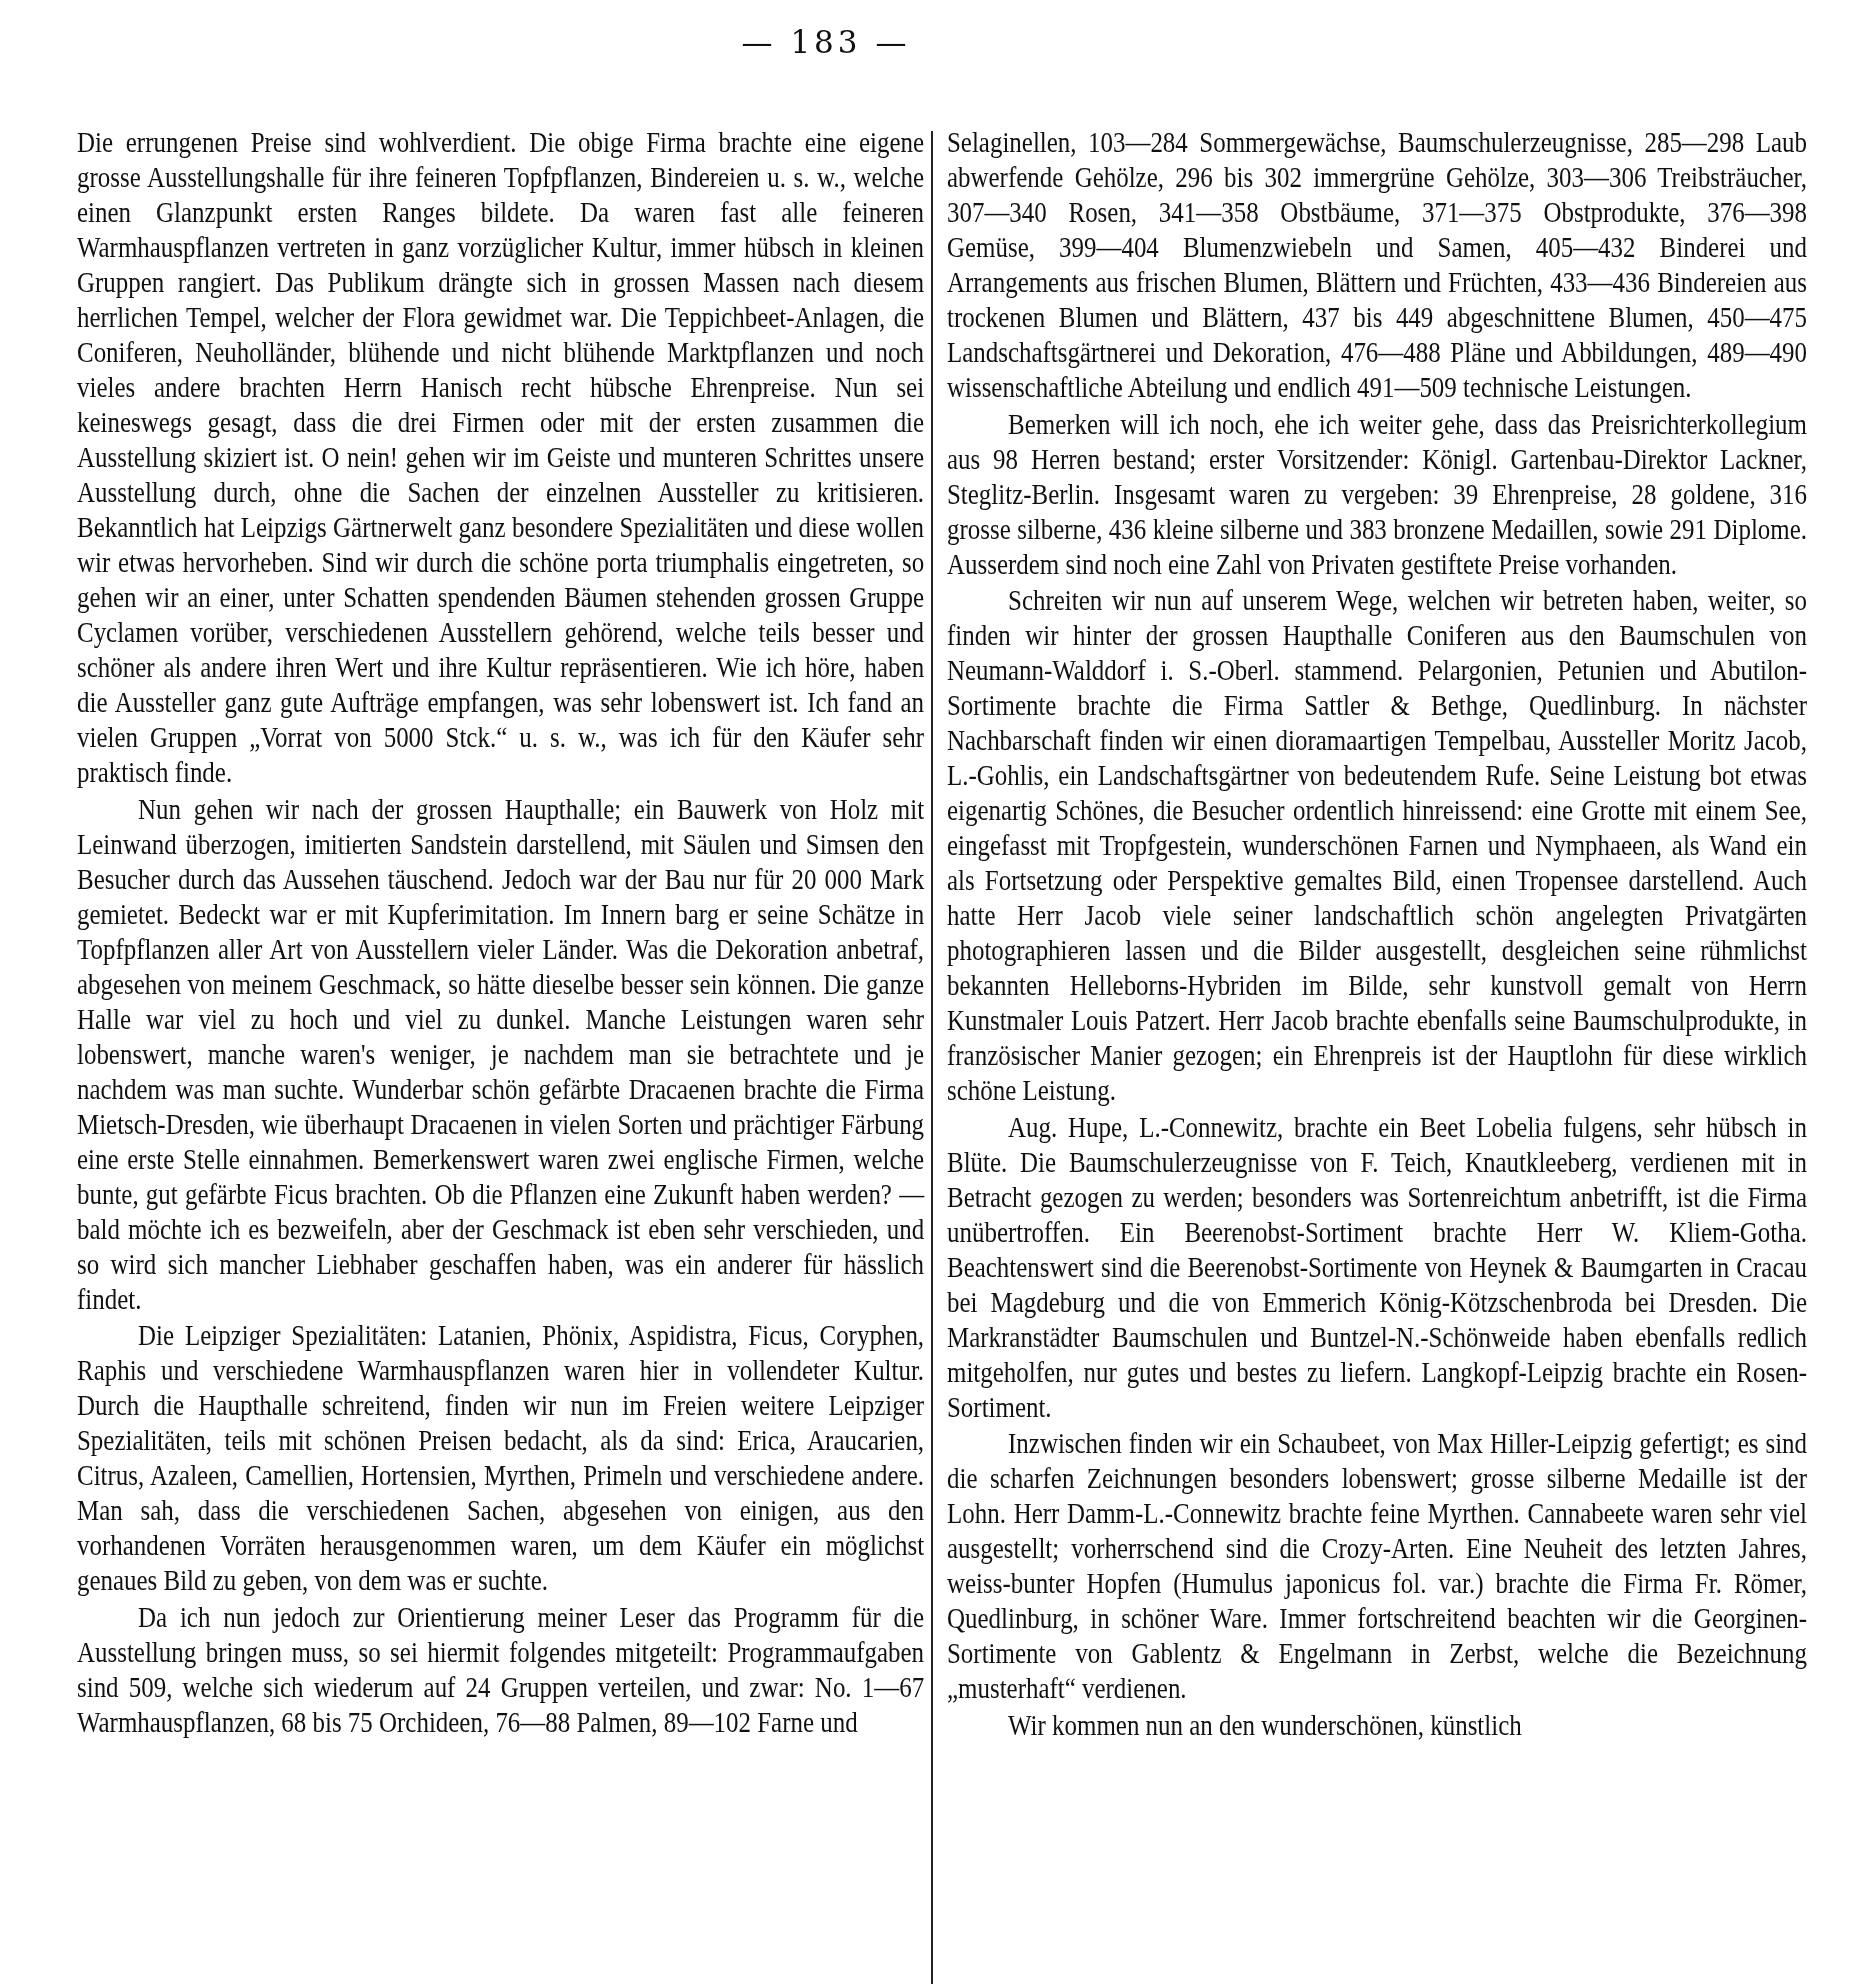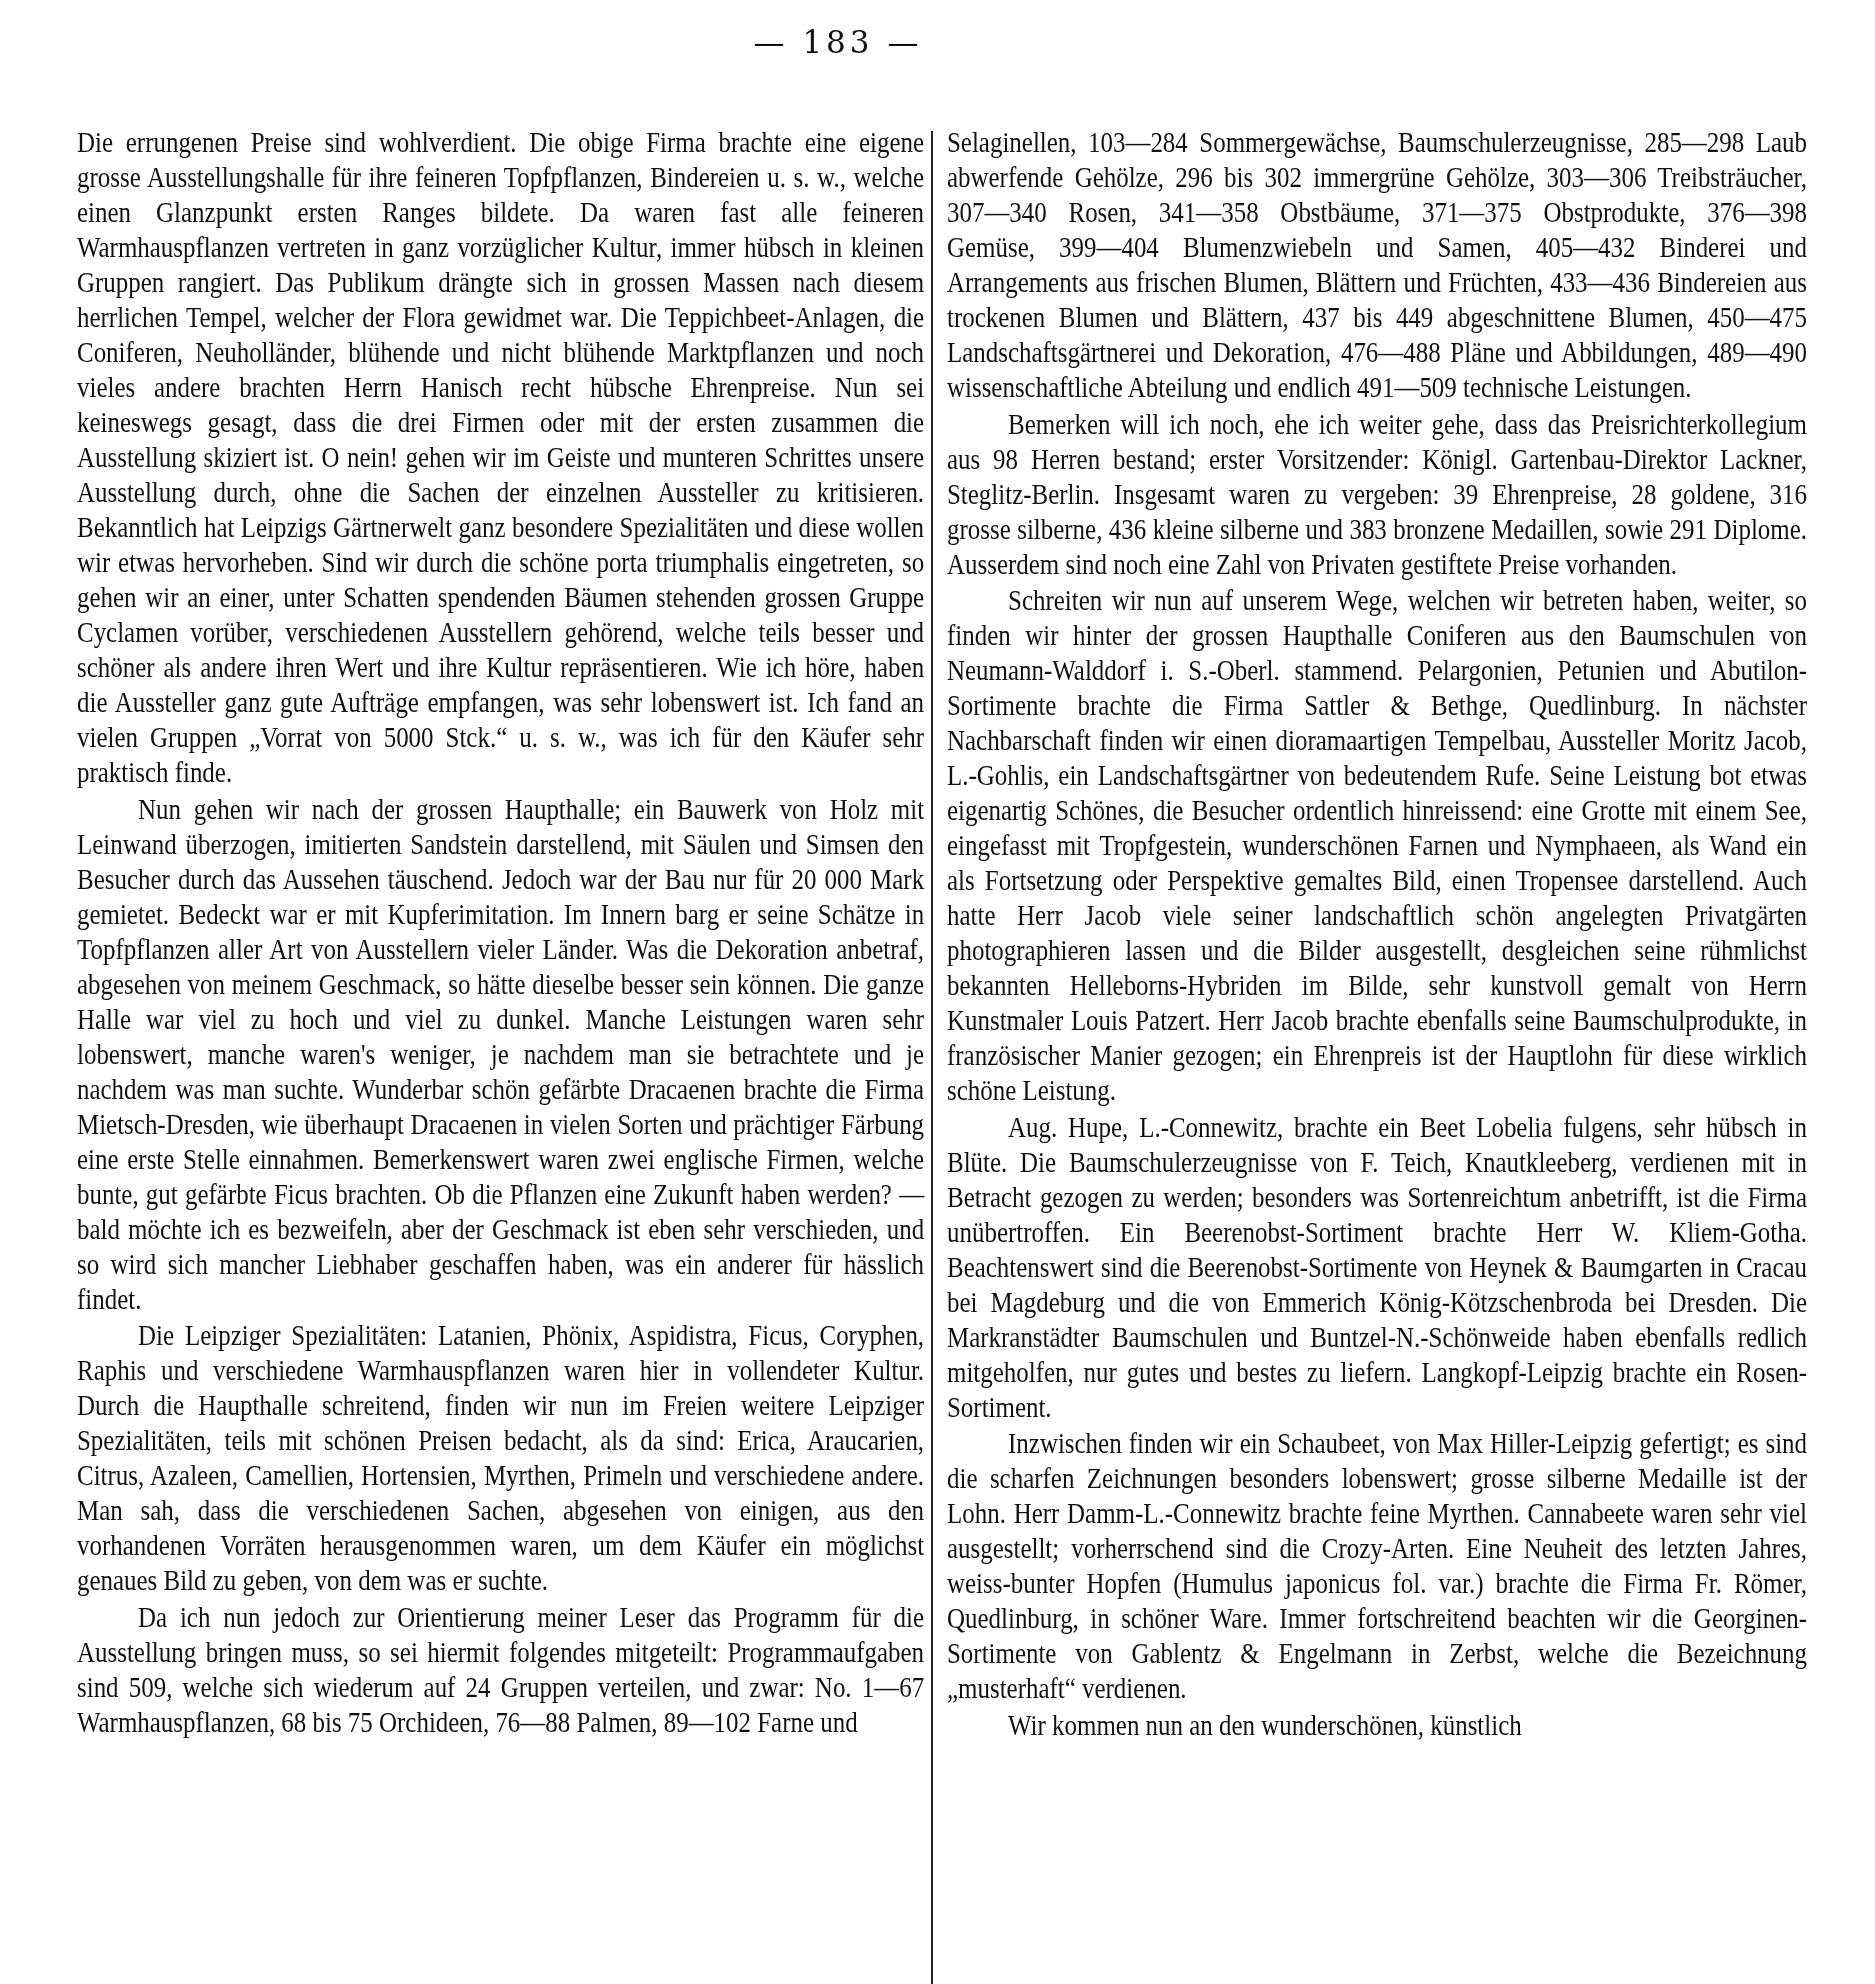--- a/index.html
+++ b/index.html
@@ -2,21 +2,21 @@
 <html style="font-size:6.4px"><head>
 <meta charset="utf-8">
 <style>
   html, body { margin: 0; padding: 0; background: #ffffff; }
   body {
     width: 1876px; height: 2626px; position: relative; overflow: hidden;
     font-family: "DejaVu Serif", "Liberation Serif", serif;
     color: #111111;
   }
   .page-header {
-    position: absolute; top: 24px; left: 16px; width: 1644px;
+    position: absolute; top: 24px; left: 4px; width: 1644px;
     text-align: center; font-size: 31px; letter-spacing: 4px;
   }
   .column {
     position: absolute; top: 125px; width: 848px;
     font-size: 29px; line-height: 35px;
     text-align: justify; hyphens: manual;
     font-family: "Liberation Serif", "DejaVu Serif", serif;
     transform: scaleX(0.86); transform-origin: left top;
   }
   .column.left { left: 77px; width: 985px; }

